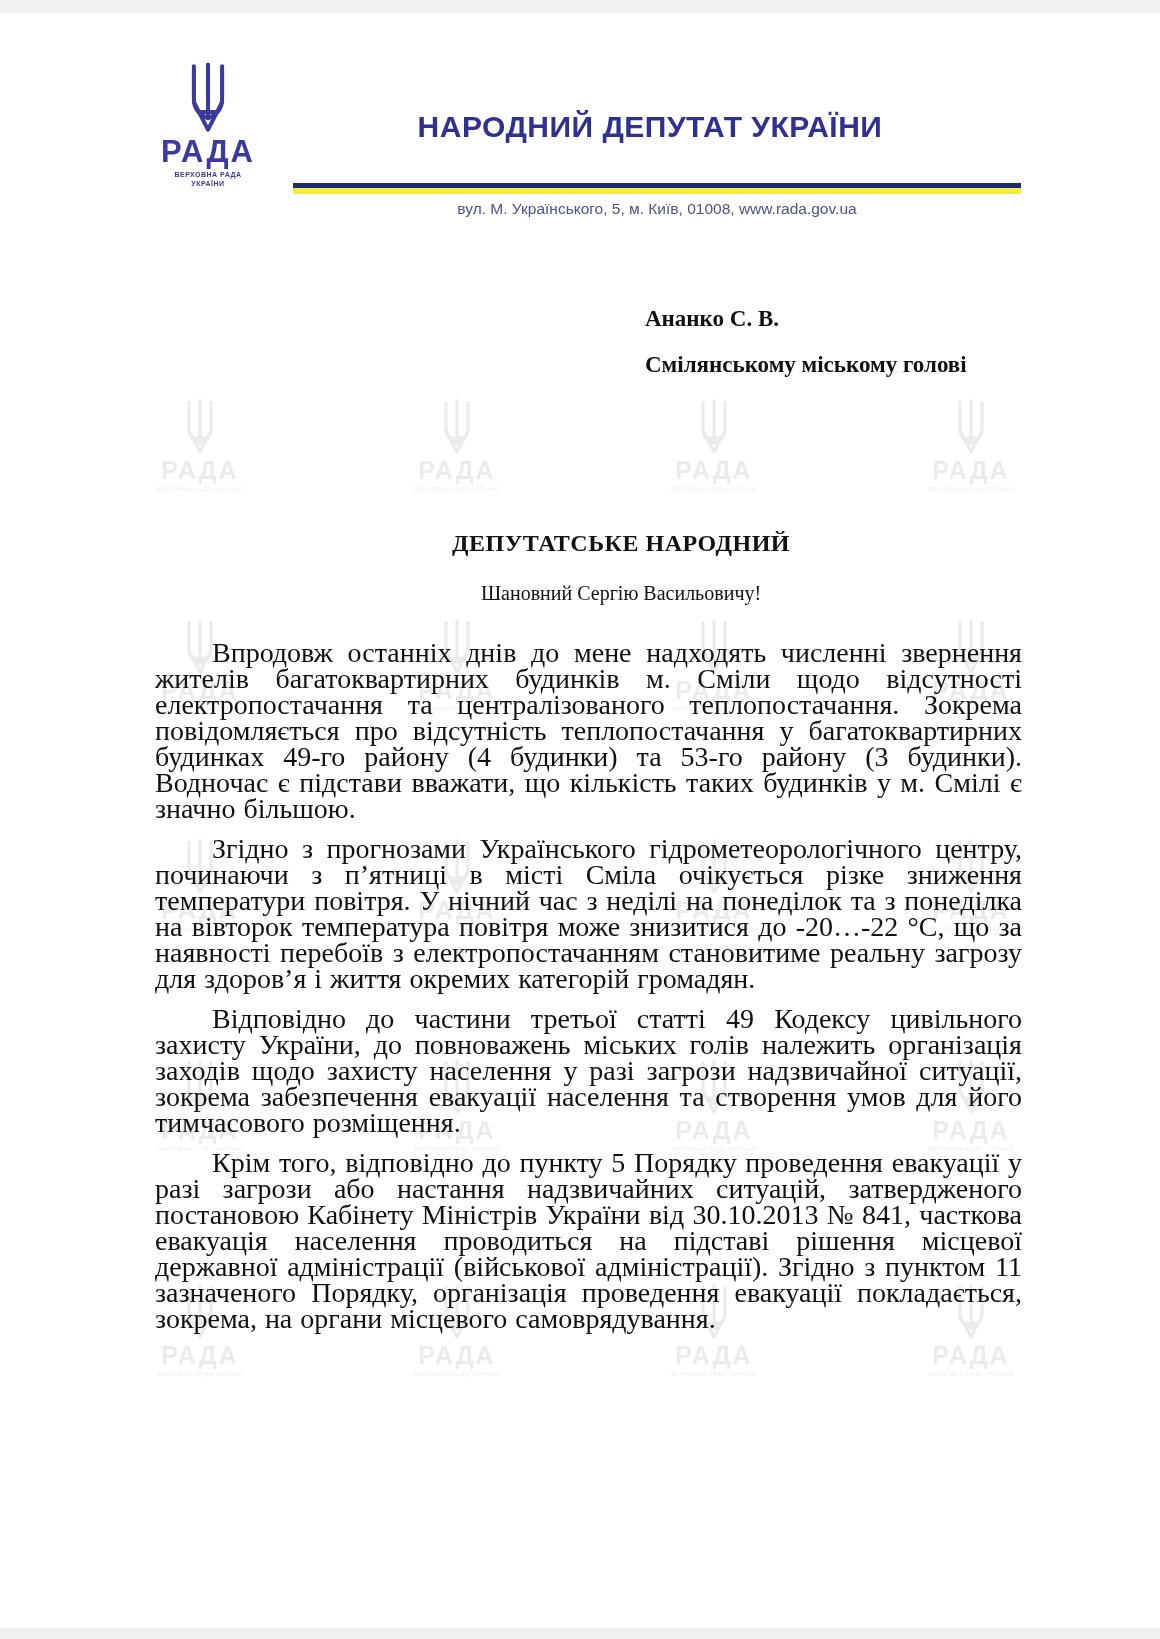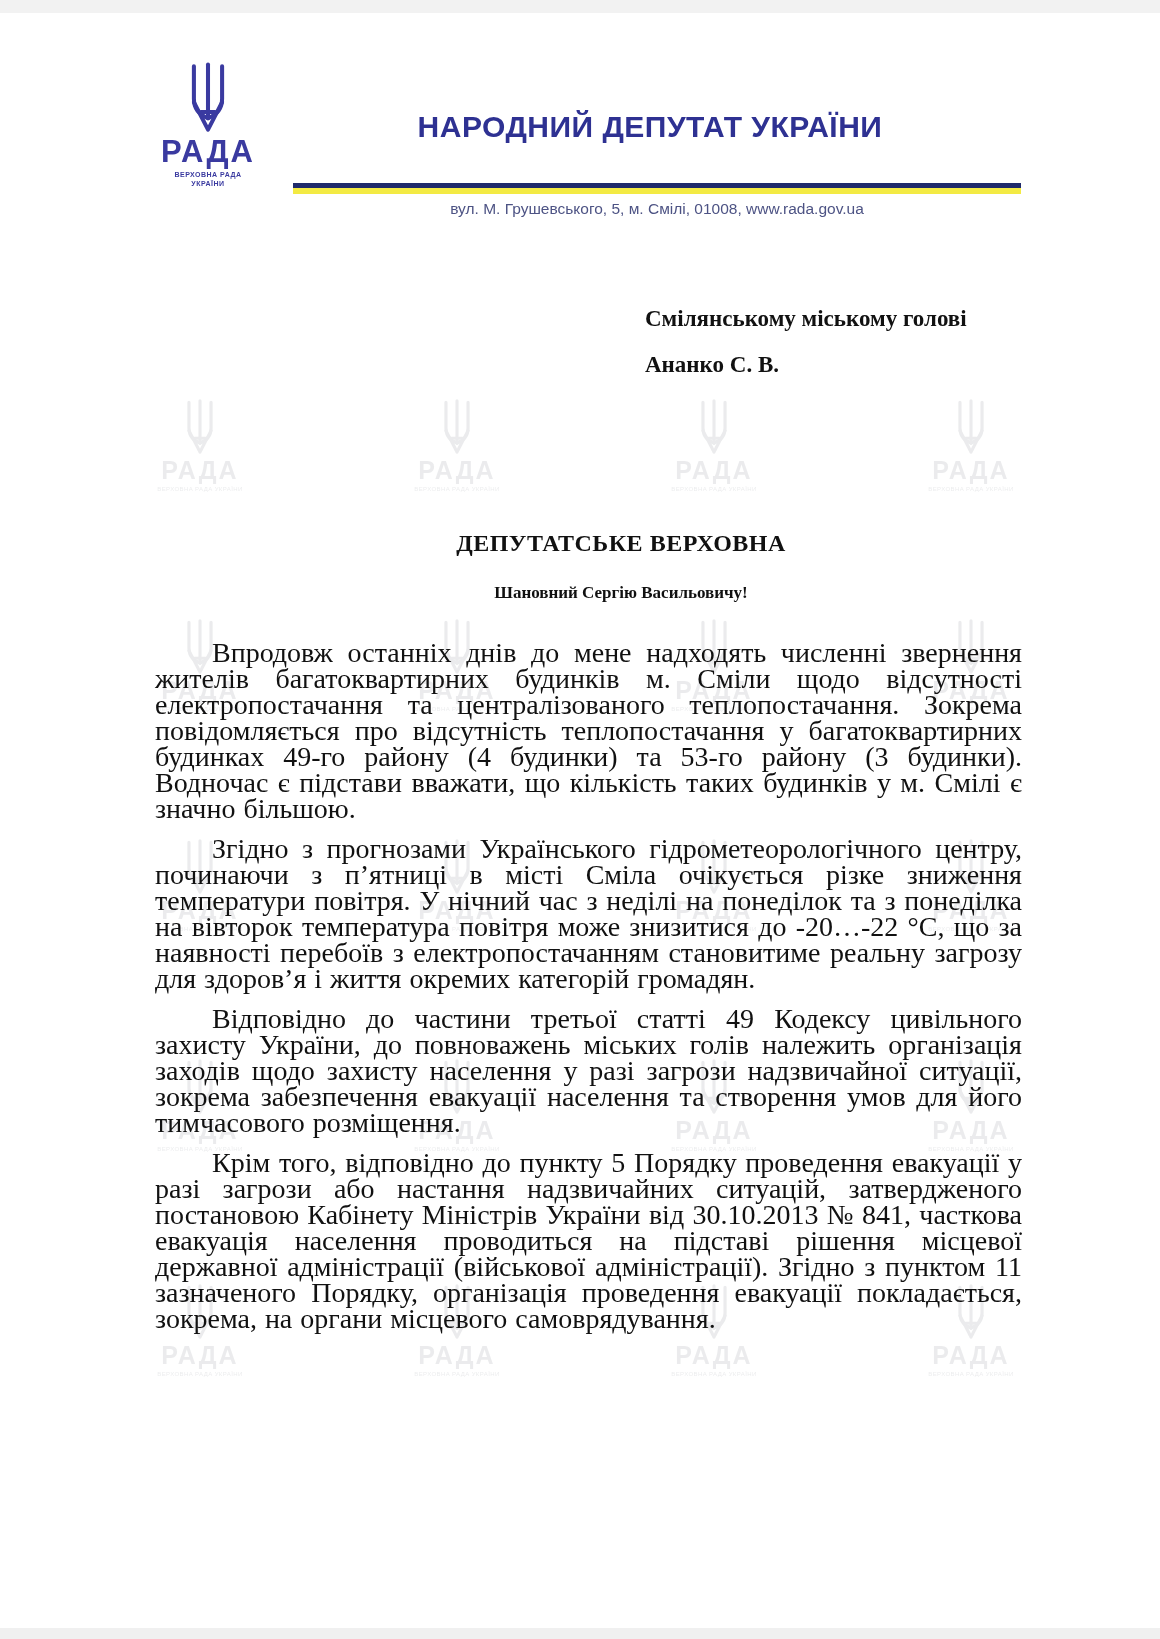--- a/index.html
+++ b/index.html
@@ -58,21 +58,21 @@
     position:absolute;left:155px;top:528px;width:867px;z-index:2;
   }
   .doc-title{
     margin:0 0 20px;padding-left:65px;
     text-align:center;
     font-size:24px;font-weight:bold;letter-spacing:.5px;line-height:30px;
   }
   .salutation{
     margin:0 0 32px;padding-left:65px;
     text-align:center;
-    font-size:17px;line-height:30px;font-weight:bold;
+    font-size:20px;line-height:30px;
   }
   main p{
     margin:0 0 14px;
     font-size:28px;line-height:26px;
     text-align:justify;text-indent:57px;
     word-spacing:1px;
   }
 
   
   .watermark-layer{position:absolute;inset:0;z-index:1;pointer-events:none;}
@@ -396,30 +396,30 @@
       <div class="logo-cap second">УКРАЇНИ</div>
     </div>
 
     <div class="head-title">НАРОДНИЙ ДЕПУТАТ УКРАЇНИ</div>
 
     <div class="flag-line">
       <div class="navy"></div>
       <div class="yellow"></div>
     </div>
 
-    <div class="head-address">вул. М. Грушевського, 5, м. Смілі, 01008, www.rada.gov.ua</div>
+    <div class="head-address">вул. М. Українського, 5, м. Київ, 01008, www.rada.gov.ua</div>
   </header>
 
   <div class="recipient">
+    <div>Ананко С. В.</div>
     <div>Смілянському міському голові</div>
-    <div>Ананко С. В.</div>
   </div>
 
   <main>
-    <h1 class="doc-title">ДЕПУТАТСЬКЕ ВЕРХОВНА</h1>
+    <h1 class="doc-title">ДЕПУТАТСЬКЕ НАРОДНИЙ</h1>
     <div class="salutation">Шановний Сергію Васильовичу!</div>
     <p>Впродовж останніх днів до мене надходять численні звернення жителів багатоквартирних будинків м. Сміли щодо відсутності електропостачання та централізованого теплопостачання. Зокрема повідомляється про відсутність теплопостачання у багатоквартирних будинках 49-го району (4 будинки) та 53-го району (3 будинки). Водночас є підстави вважати, що кількість таких будинків у м. Смілі є значно більшою.</p>
     <p>Згідно з прогнозами Українського гідрометеорологічного центру, починаючи з п’ятниці в місті Сміла очікується різке зниження температури повітря. У нічний час з неділі на понеділок та з понеділка на вівторок температура повітря може знизитися до -20…-22 °С, що за наявності перебоїв з електропостачанням становитиме реальну загрозу для здоров’я і життя окремих категорій громадян.</p>
     <p>Відповідно до частини третьої статті 49 Кодексу цивільного захисту України, до повноважень міських голів належить організація заходів щодо захисту населення у разі загрози надзвичайної ситуації, зокрема забезпечення евакуації населення та створення умов для його тимчасового розміщення.</p>
     <p>Крім того, відповідно до пункту 5 Порядку проведення евакуації у разі загрози або настання надзвичайних ситуацій, затвердженого постановою Кабінету Міністрів України від 30.10.2013 № 841, часткова евакуація населення проводиться на підставі рішення місцевої державної адміністрації (військової адміністрації). Згідно з пунктом 11 зазначеного Порядку, організація проведення евакуації покладається, зокрема, на органи місцевого самоврядування.</p>
   </main>
 
 </div>
 
 </body></html>

